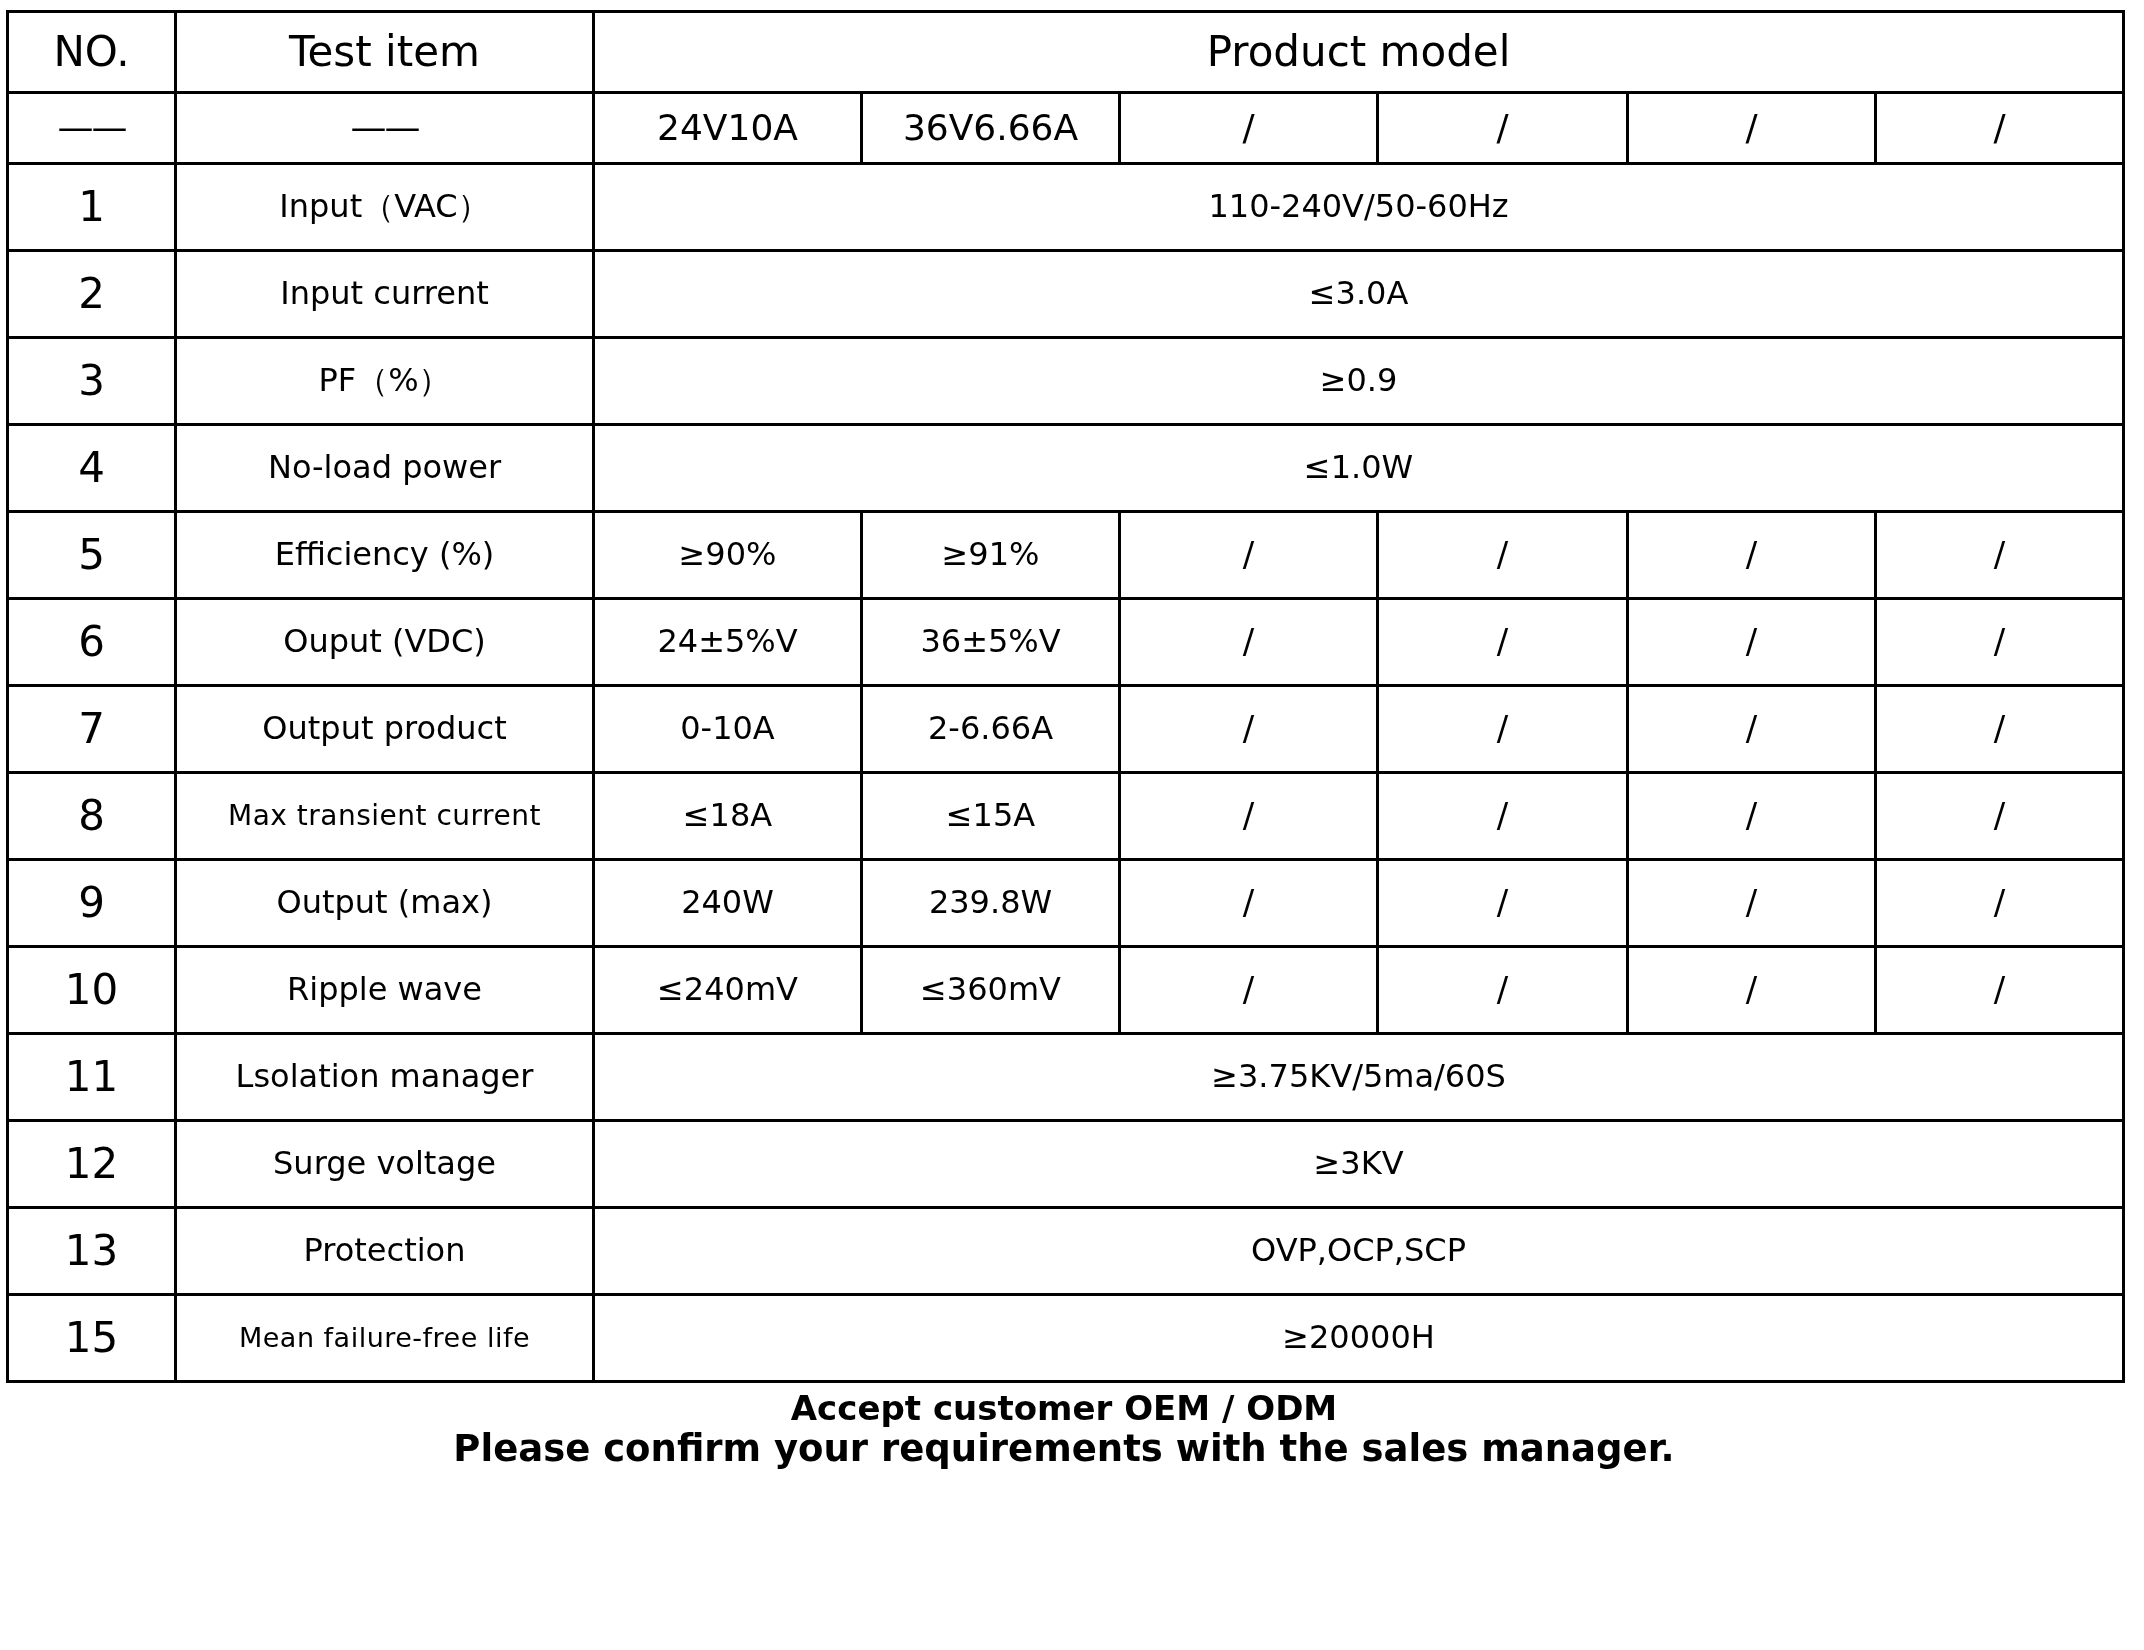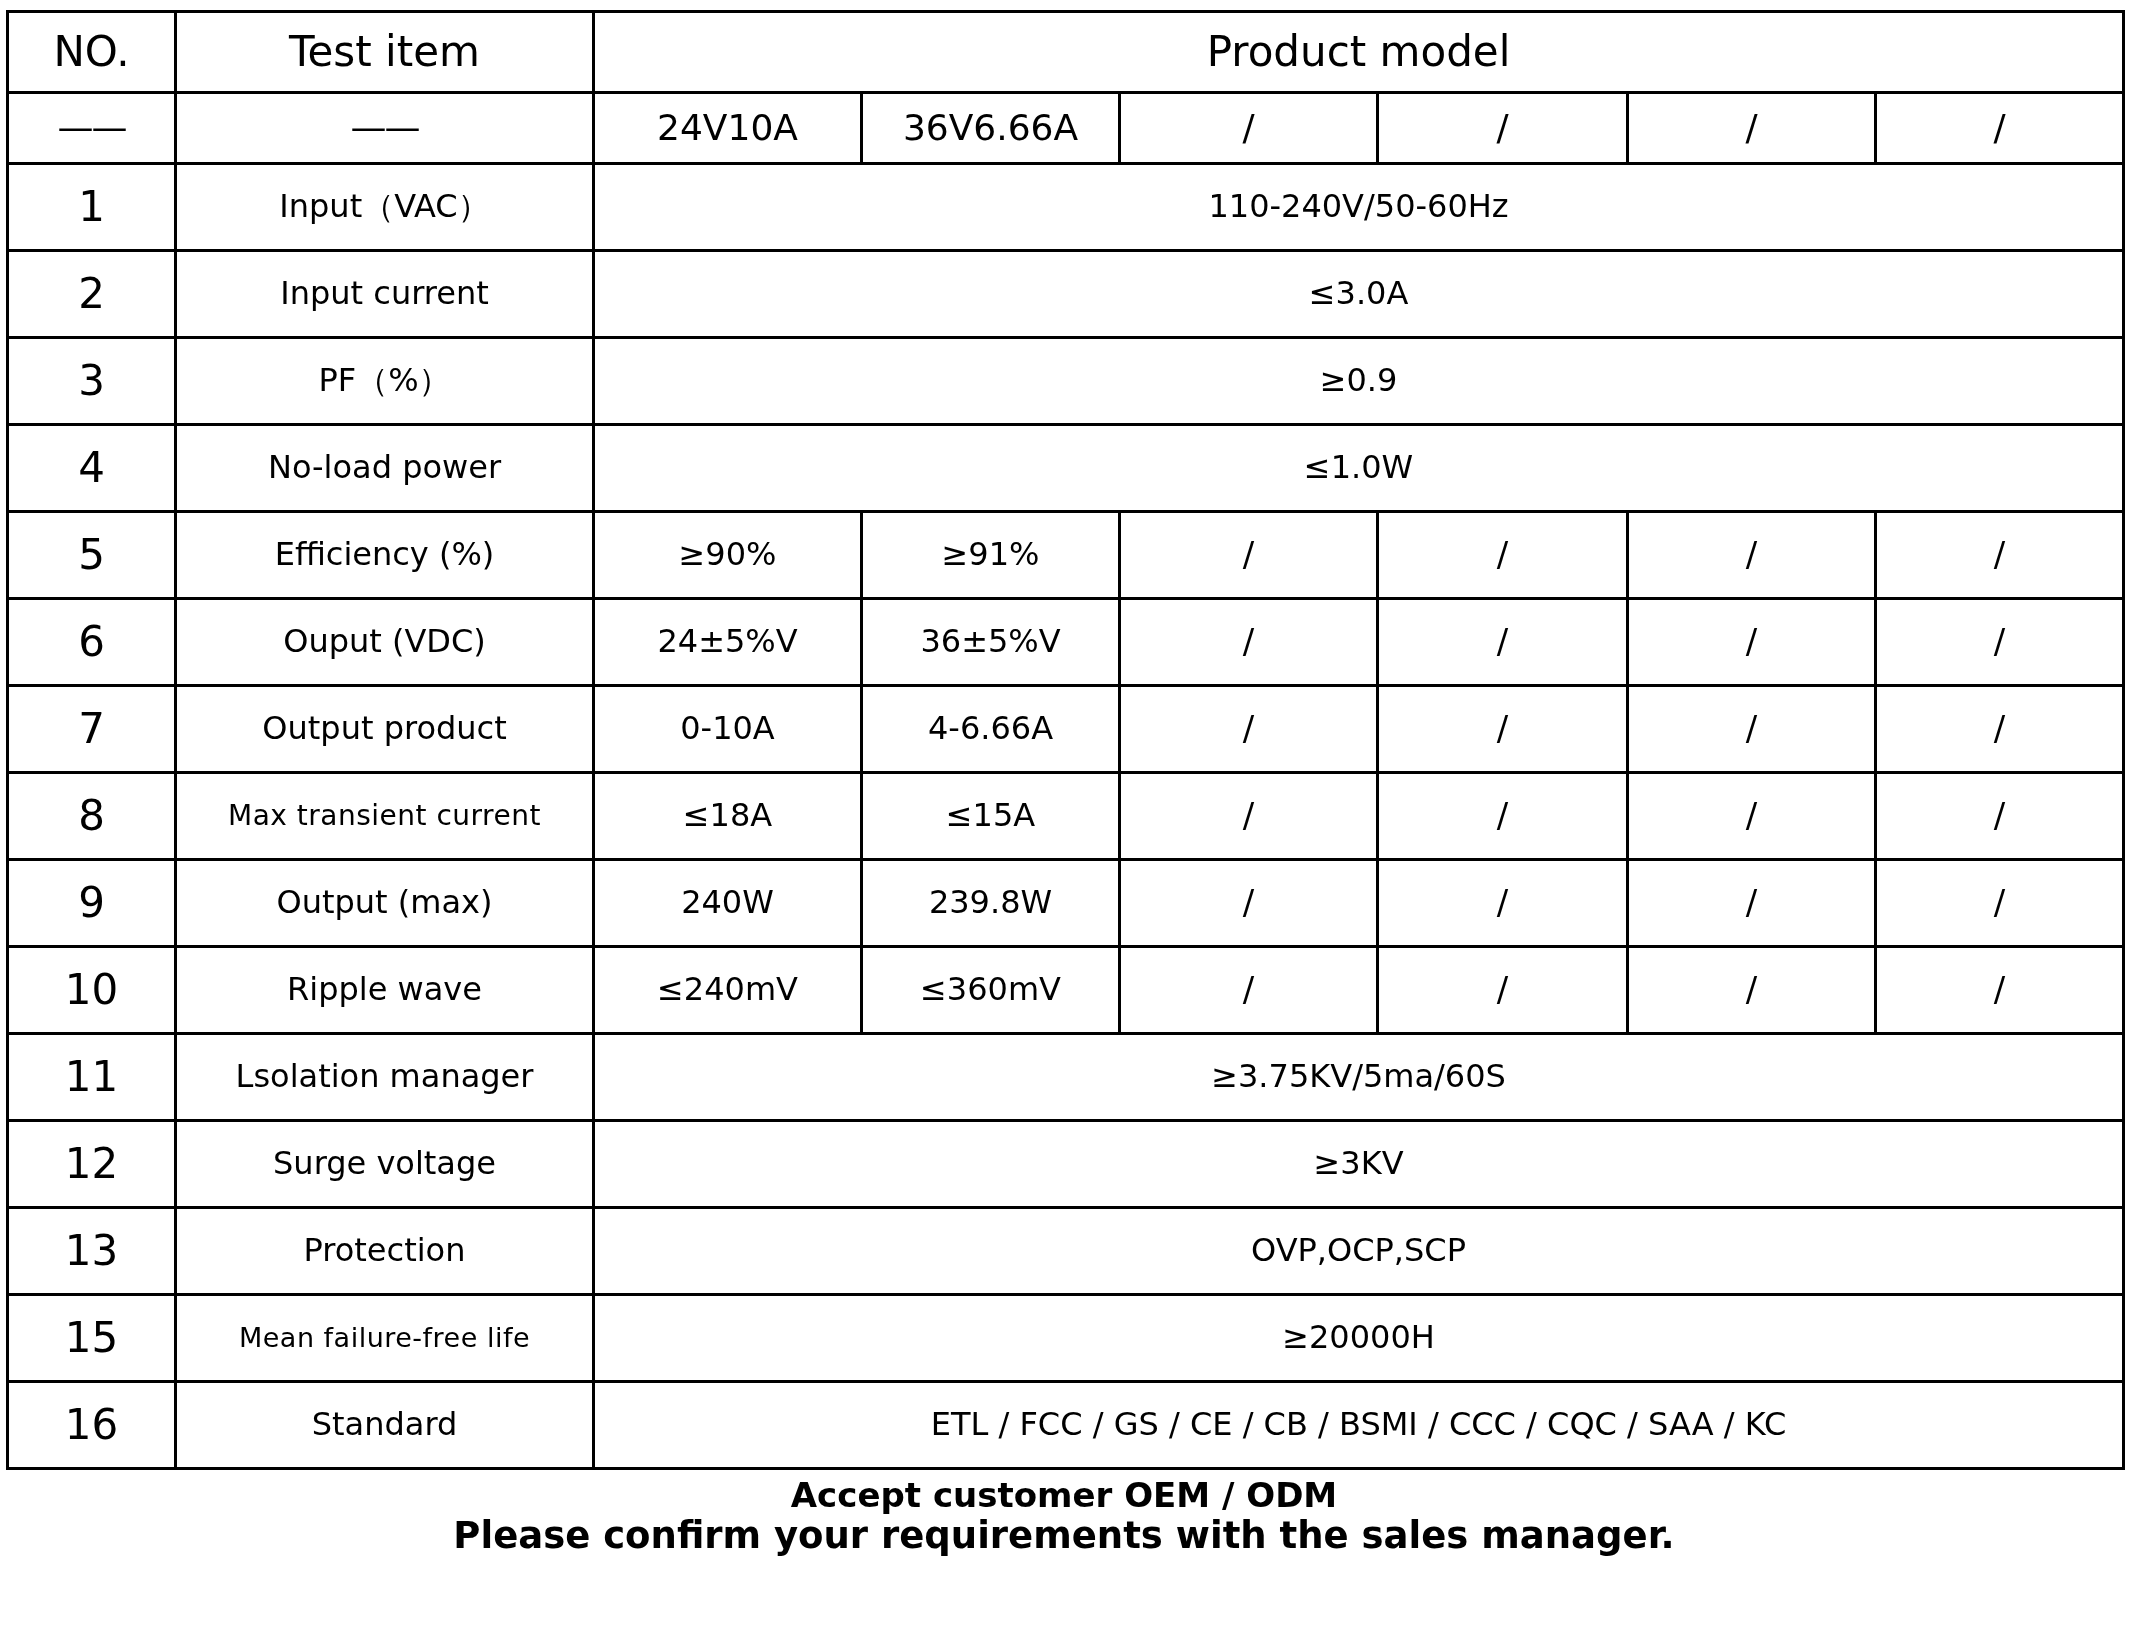--- a/index.html
+++ b/index.html
@@ -145,21 +145,21 @@
         <td class="slash">/</td>
         <td class="slash">/</td>
         <td class="slash">/</td>
         <td class="slash">/</td>
       </tr>
 
       <tr class="r-tall">
         <td class="no-cell">7</td>
         <td class="item-cell">Output product</td>
         <td class="val-small">0-10A</td>
-        <td class="val-small">4-6.66A</td>
+        <td class="val-small">2-6.66A</td>
         <td class="slash">/</td>
         <td class="slash">/</td>
         <td class="slash">/</td>
         <td class="slash">/</td>
       </tr>
 
       <tr class="r-tall">
         <td class="no-cell">8</td>
         <td class="item-small">Max transient current</td>
         <td class="val-small">≤18A</td>
@@ -210,25 +210,20 @@
         <td class="span-cell" colspan="6">OVP,OCP,SCP</td>
       </tr>
 
 
       <tr class="r-tall">
         <td class="no-cell">15</td>
         <td class="item-small2">Mean failure-free life</td>
         <td class="span-cell" colspan="6">≥20000H</td>
       </tr>
 
-      <tr class="r-tall">
-        <td class="no-cell">16</td>
-        <td class="item-cell">Standard</td>
-        <td class="span-cell" colspan="6">ETL / FCC / GS / CE / CB / BSMI / CCC / CQC / SAA / KC</td>
-      </tr>
     </tbody>
   </table>
 
   <div class="notes">
     <div class="note1">Accept customer OEM / ODM</div>
     <div class="note3">Please confirm your requirements with the sales manager.</div>
   </div>
 
 </div>
 

